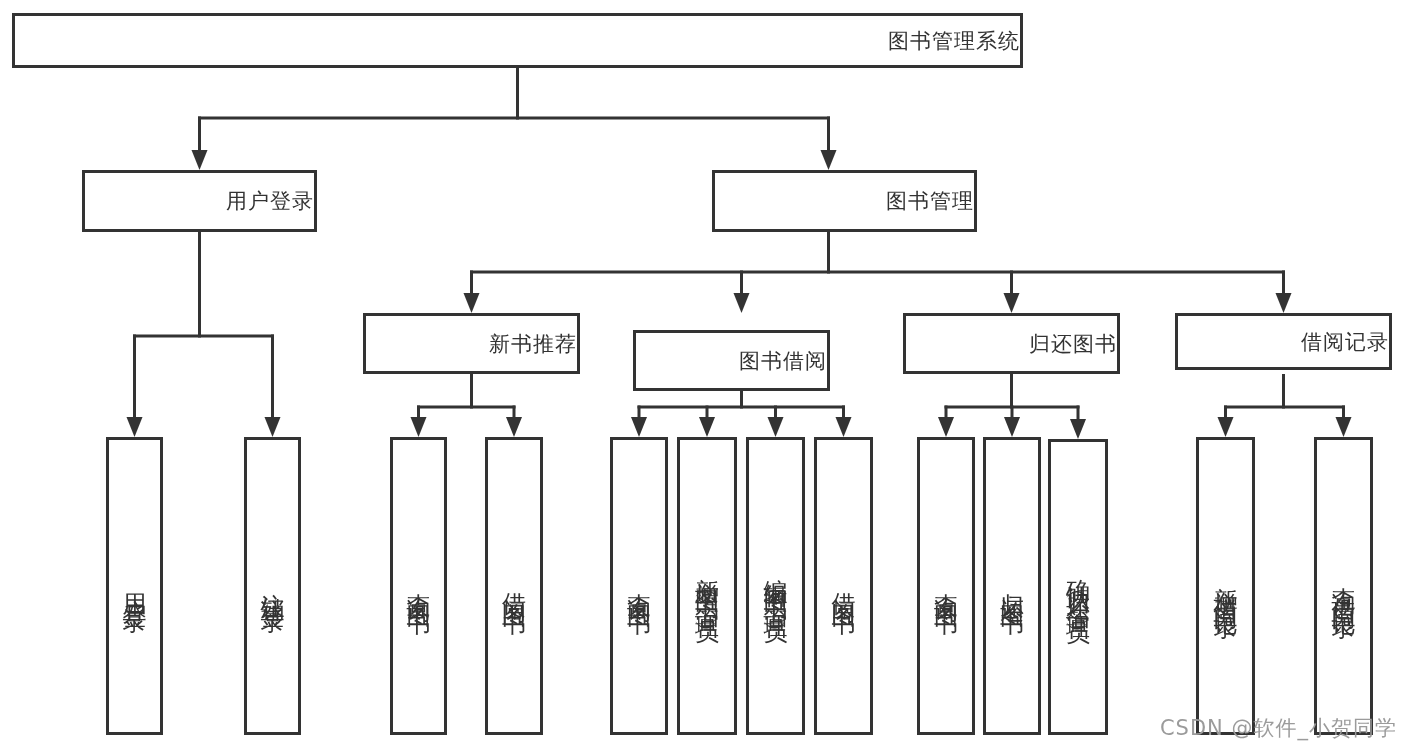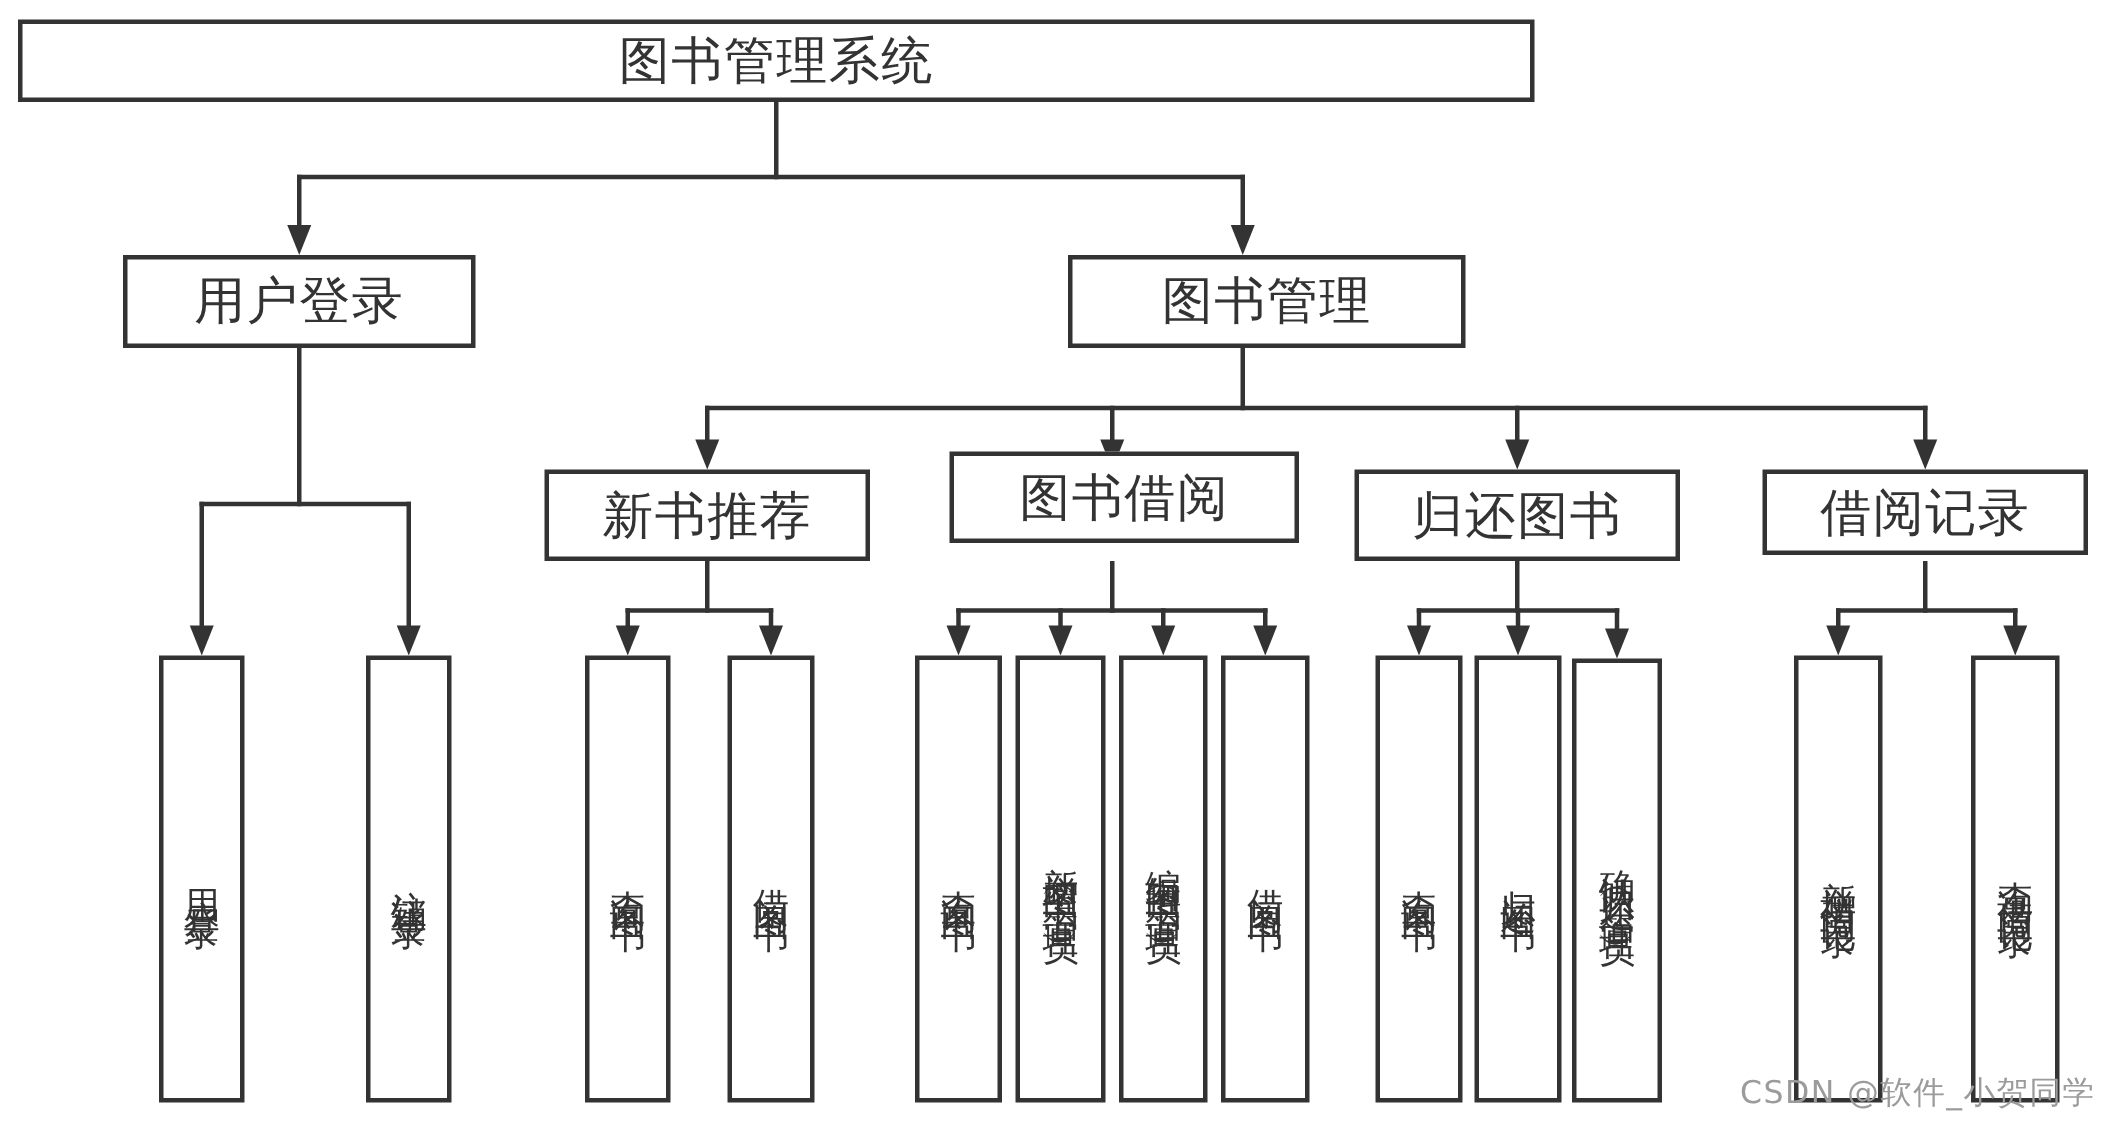--- a/index.html
+++ b/index.html
@@ -6,22 +6,22 @@
   body{
     width:1405px;height:747px;background:#ffffff;
     font-family:"DejaVu Sans","Liberation Sans",sans-serif;
     color:#333333;
   }
   .stage{position:relative;width:1405px;height:747px;overflow:hidden;background:#ffffff;}
   .connectors{position:absolute;left:0;top:0;z-index:1;}
   .hbox{
     position:absolute;z-index:2;box-sizing:border-box;
     border:3px solid #333333;background:#ffffff;
-    display:flex;align-items:center;justify-content:center;
-    font-size:34px;letter-spacing:1px;color:#333333;
+    display:flex;align-items:center;justify-content:flex-end;
+    font-size:21px;letter-spacing:1px;color:#333333;
   }
   .vbox{
     position:absolute;z-index:2;box-sizing:border-box;
     border:3px solid #333333;background:#ffffff;
     display:flex;align-items:center;justify-content:center;
   }
   .vbox span{
     writing-mode:vertical-rl;text-orientation:mixed;
     font-size:24px;line-height:1;letter-spacing:6px;color:#333333;
     white-space:nowrap;
@@ -105,21 +105,21 @@
   <div class="hbox" style="left:82px;top:170px;width:235px;height:62px">
     <span>用户登录</span>
   </div>
   <div class="hbox" style="left:712px;top:170px;width:265px;height:62px">
     <span>图书管理</span>
   </div>
 
   <div class="hbox" style="left:363px;top:313px;width:217px;height:61px">
     <span>新书推荐</span>
   </div>
-  <div class="hbox" style="left:633px;top:301px;width:233px;height:61px">
+  <div class="hbox" style="left:633px;top:330px;width:197px;height:61px">
     <span>图书借阅</span>
   </div>
   <div class="hbox" style="left:903px;top:313px;width:217px;height:61px">
     <span>归还图书</span>
   </div>
   <div class="hbox" style="left:1175px;top:313px;width:217px;height:57px">
     <span>借阅记录</span>
   </div>
 
   <div class="vbox" style="left:106px;top:437px;width:57px;height:298px">

